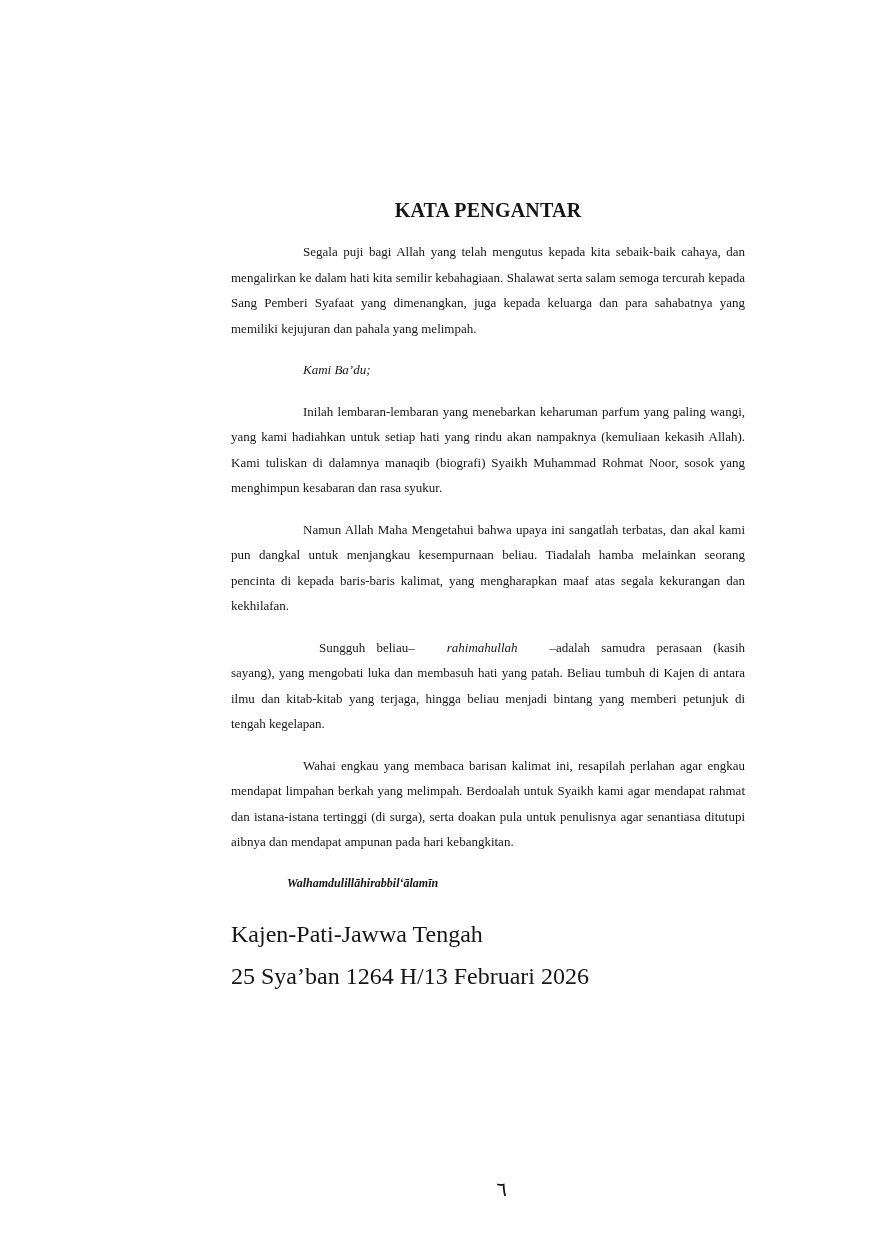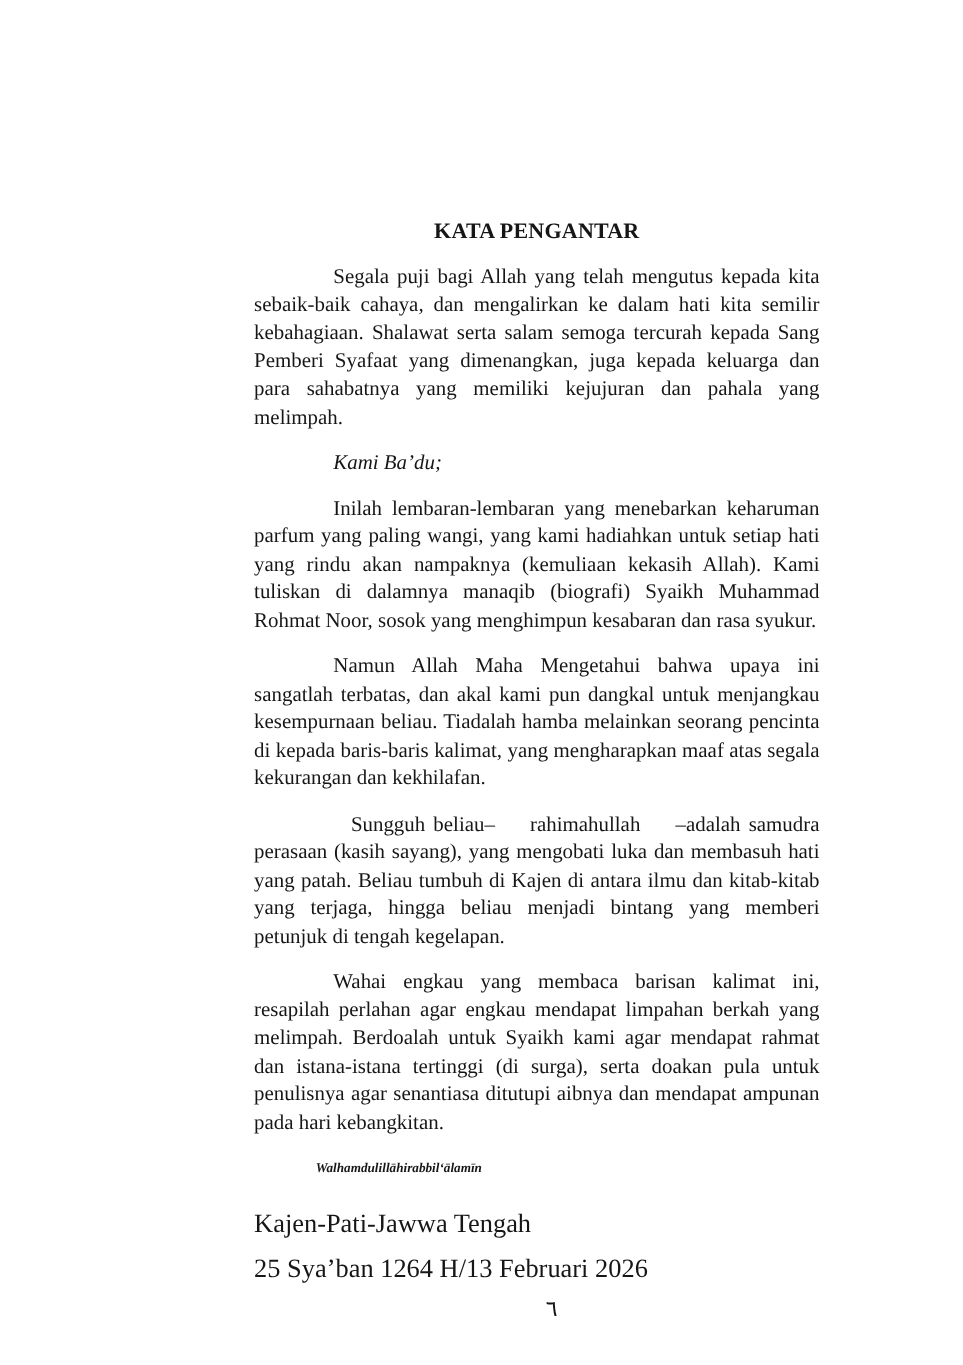--- a/index.html
+++ b/index.html
@@ -29,27 +29,27 @@
   }
   .subtitle {
     text-align: center;
     font-size: 20px;
     font-weight: bold;
     font-style: italic;
     line-height: 25px;
     margin-bottom: 18px;
   }
   .body-text p {
-    font-size: 19px;
+    font-size: 13px;
     line-height: 25.5px;
     text-align: justify;
     text-indent: 72px;
   }
   .body-text p.italic { font-style: italic; text-align: left; }
-  .body-text .inline-italic { }
+  .body-text .inline-italic { font-style: italic; }
   .closing {
     font-size: 12px;
     line-height: 25.5px;
     font-weight: bold;
     font-style: italic;
     text-indent: 72px;
   }
   .footer {
     margin-top: 26px;
     font-size: 24px;

